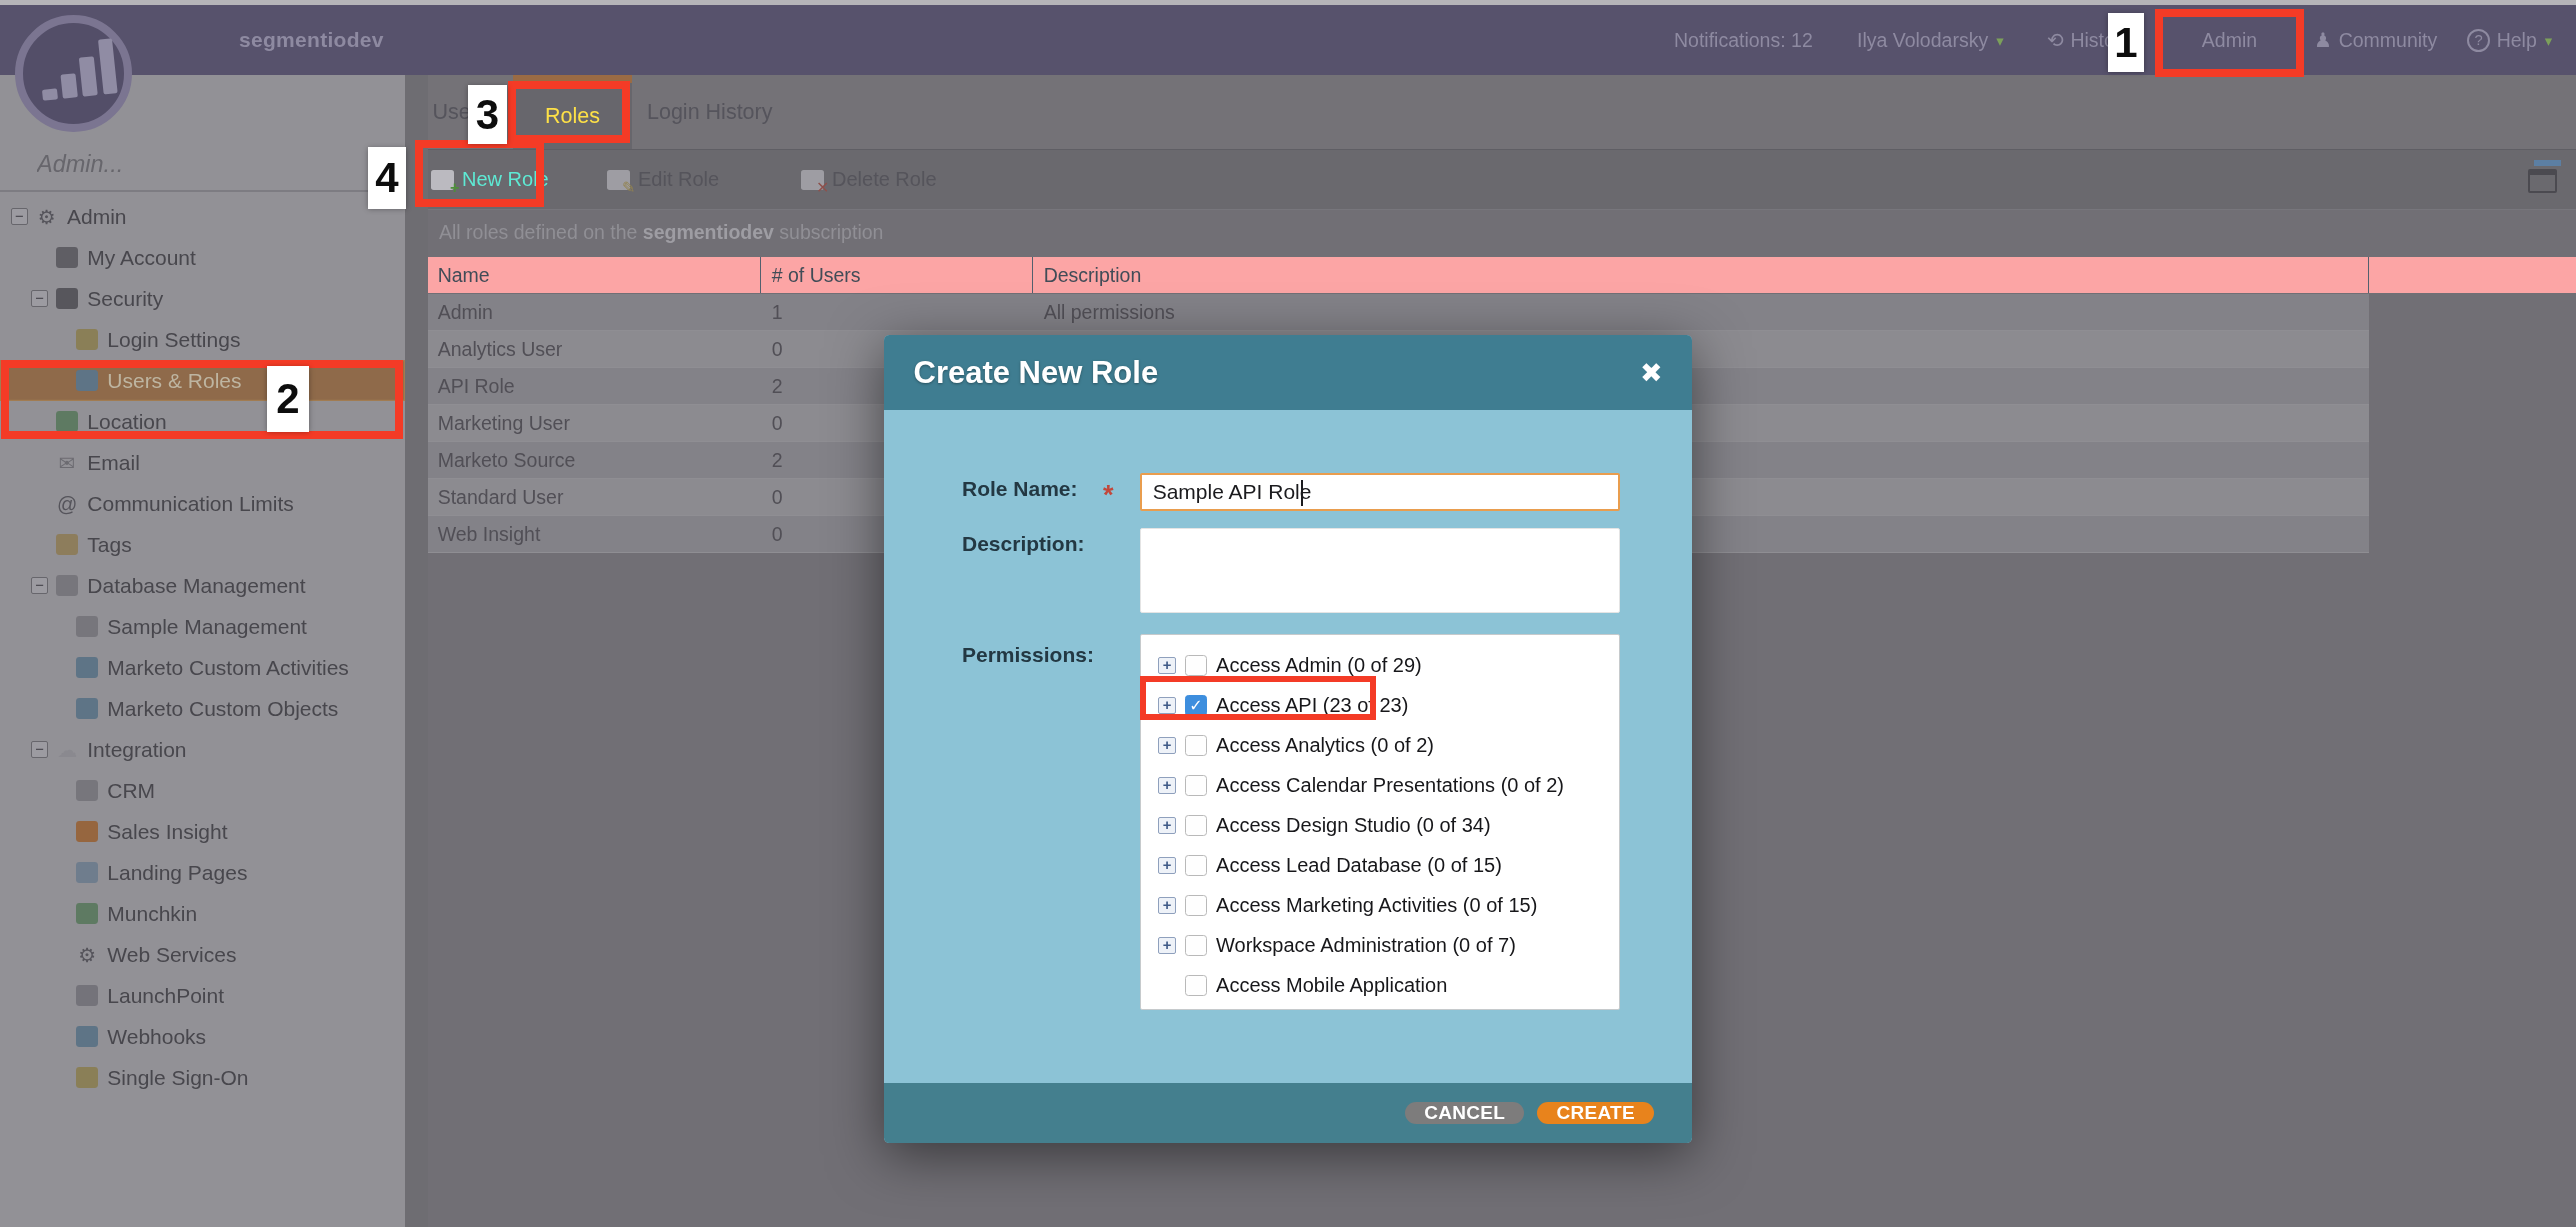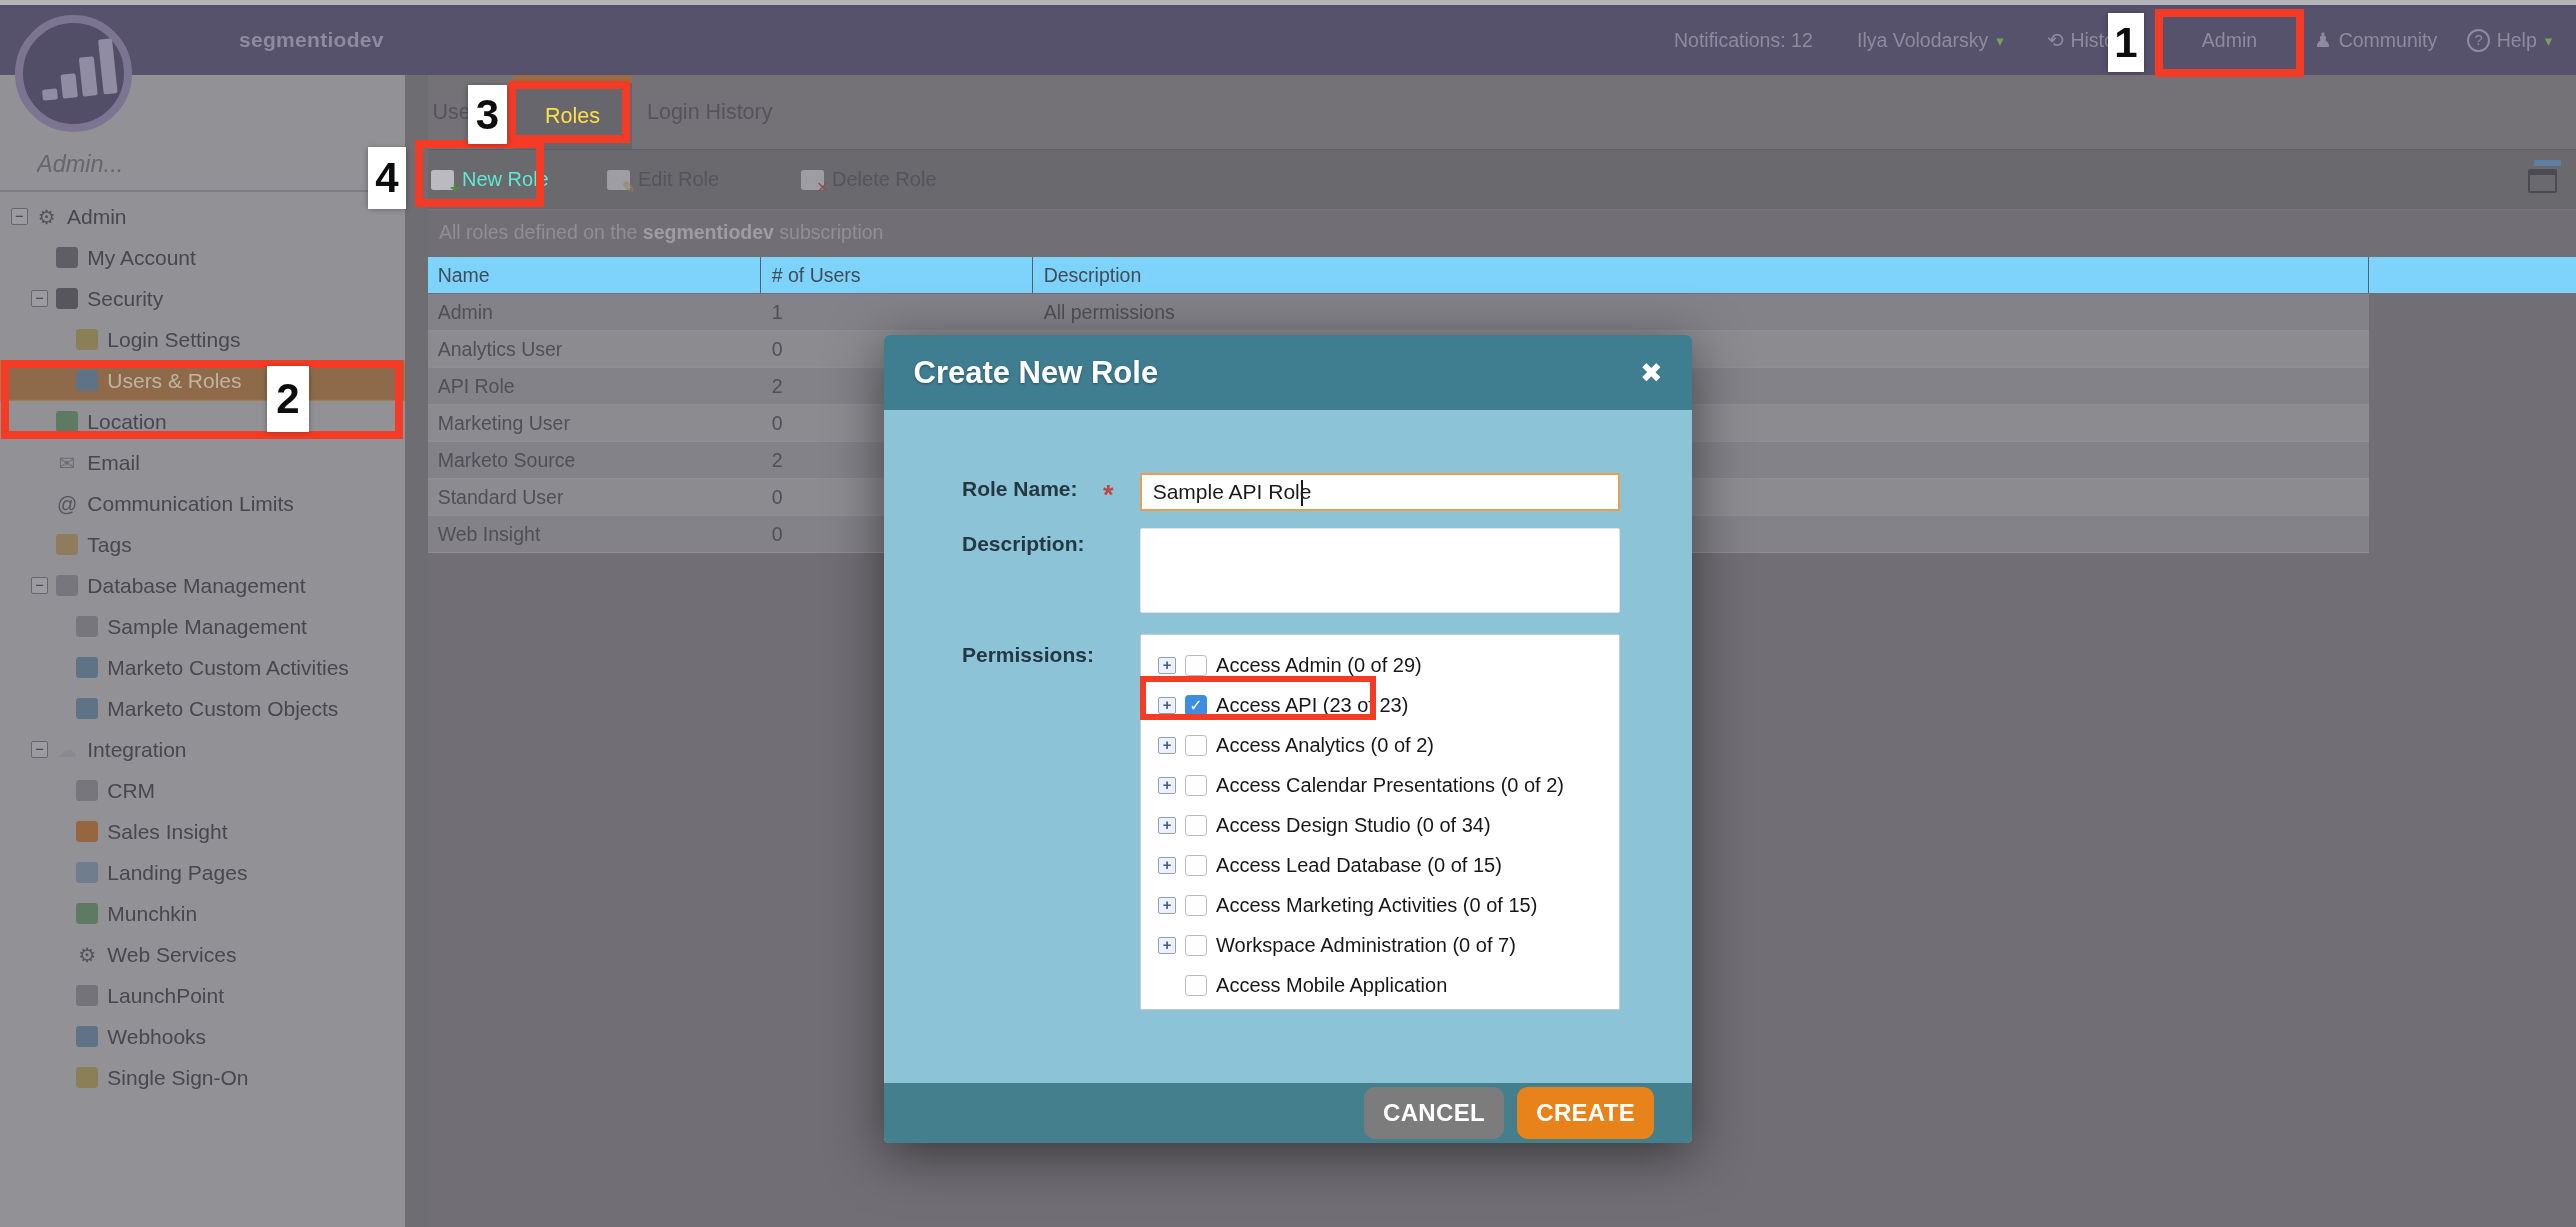--- a/index.html
+++ b/index.html
@@ -79,21 +79,21 @@
   .doc-icon::after{position:absolute;right:-5.4px;bottom:-6.7px;font-size:16px;font-weight:bold;line-height:1;}
   #btn-new .doc-icon::after{content:"+";color:#4e8f3a;}
   #btn-edit .doc-icon::after{content:"✎";color:#a8913f;}
   #btn-delete .doc-icon::after{content:"✕";color:#a0443a;}
   .popout{position:absolute;right:19px;top:19px;width:29.5px;height:24px;border:2px solid #4b4a50;
     border-top-width:6.7px;border-radius:2px;box-sizing:border-box;}
   .popout::before{content:"";position:absolute;left:4px;top:-14.8px;width:27px;height:5.4px;background:#5c7fa3;}
   .subtitle{position:absolute;left:0;right:0;top:136px;height:42px;display:flex;align-items:center;
     padding-left:12px;font-size:19.5px;color:#908f95;white-space:pre;}
   .subtitle b{color:#9e9da3;}
-  .table-head{position:absolute;left:0;right:0;top:182px;height:36px;background:#7dd3fc;display:flex;
+  .table-head{position:absolute;left:0;right:0;top:182px;height:36px;background:#fca5a5;display:flex;
     font-size:19.5px;color:#414c57;justify-content:flex-end;}
   .th{display:flex;align-items:center;padding-left:10.7px;box-sizing:border-box;border-right:1.3px solid #52606e;}
   .th-name{width:334px}.th-users{width:272px}.th-desc{width:1336px}
   .th-rest{flex:1;border-right:none}
   .rows{position:absolute;left:0;top:219px;width:1942px;}
   .row{height:37px;display:flex;font-size:19.5px;color:#514f56;border-bottom:1.3px solid #8f8e93;box-sizing:border-box;}
   .row:nth-of-type(odd){background:#838288;}
   .row:nth-of-type(even){background:#8c8b90;}
   .td{display:flex;align-items:center;padding-left:10.7px;box-sizing:border-box;}
   .td-name{width:334px}.td-users{width:272px}.td-desc{width:1336px}
@@ -122,21 +122,21 @@
   .p-expander{flex:0 0 17.4px;width:17.4px;height:17.4px;border:1.3px solid #8fa0bd;background:#eef2f8;border-radius:2px;
     box-sizing:border-box;color:#3f5a86;display:flex;align-items:center;justify-content:center;}
   .p-expander::before{content:"+";font-size:14.8px;font-weight:bold;line-height:1;}
   .p-expander[data-expand="false"]{visibility:hidden;}
   .p-check{flex:0 0 21.5px;width:21.5px;height:21.5px;border:1.3px solid #b9b9b9;background:#fefefe;border-radius:3.4px;
     box-sizing:border-box;display:flex;align-items:center;justify-content:center;}
   .p-check[data-checked="true"]{background:var(--checkbox-blue);border-color:var(--checkbox-blue);}
   .p-check[data-checked="true"]::before{content:"✓";color:#fff;font-size:16px;font-weight:bold;}
   .m-foot{position:absolute;left:0;right:0;bottom:0;height:60px;background:var(--modal-footer);
     display:flex;align-items:center;justify-content:flex-end;gap:13.4px;padding-right:38px;box-sizing:border-box;}
-  .btn{height:52px;display:flex;align-items:center;justify-content:center;font-size:24px;font-weight:bold;
+  .btn{height:22px;display:flex;align-items:center;justify-content:center;font-size:19px;font-weight:bold;
     color:#fff;border-radius:11px;padding:0 19px;letter-spacing:0.3px;}
   .btn-cancel{background:#7d7c7c;}
   .btn-create{background:var(--create-orange);}
   
   .anno{position:absolute;border:8px solid var(--anno-red);box-sizing:border-box;z-index:20;}
   #anno-admin{left:2155px;top:9.4px;width:149px;height:68px;}
   #anno-users-roles{left:1.3px;top:360px;width:402px;height:79px;}
   #anno-roles{left:508px;top:81px;width:122px;height:62px;}
   #anno-new-role{left:415px;top:140px;width:129px;height:67px;}
   #anno-access-api{left:1140px;top:676px;width:236px;height:44px;border-width:6.7px;}

